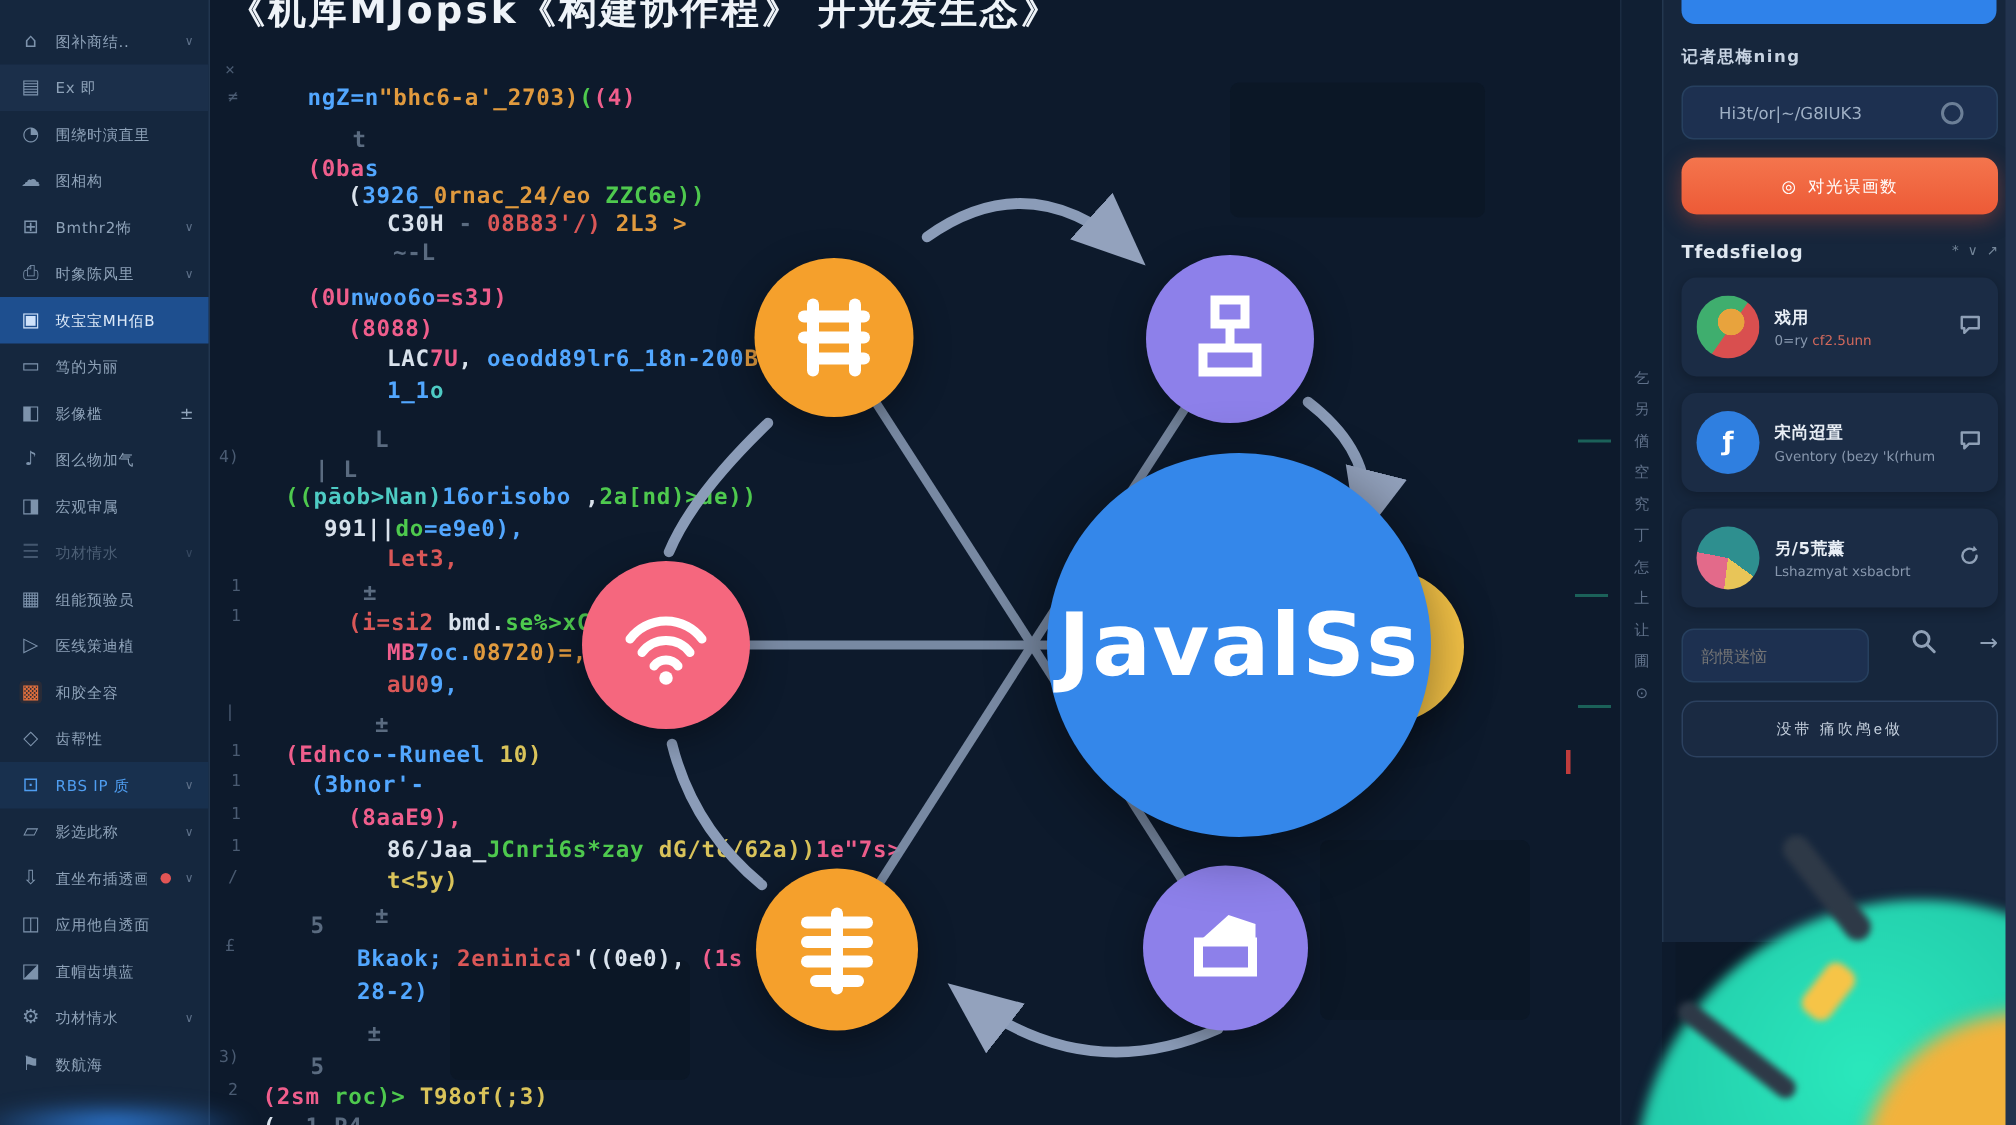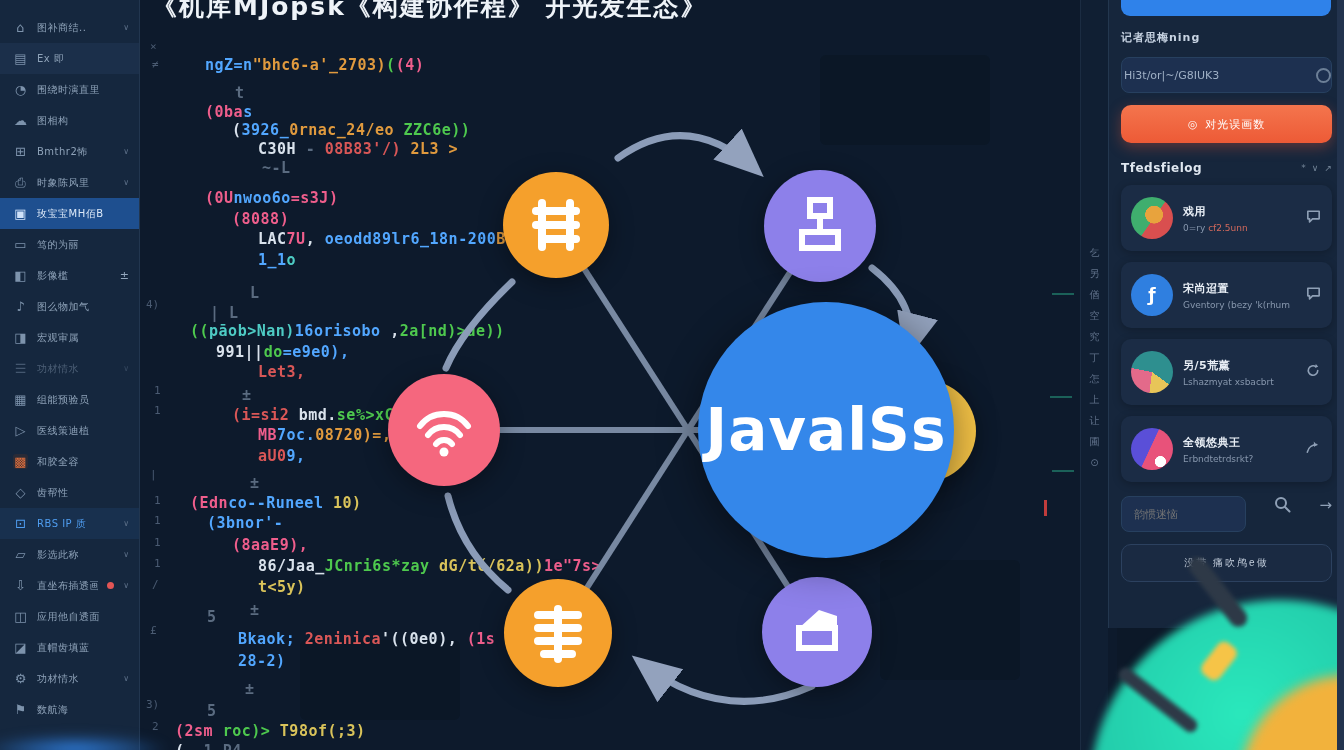--- a/index.html
+++ b/index.html
@@ -54,21 +54,21 @@
     padding-top:248px;box-sizing:border-box;gap:11px;z-index:20;}
   .strip span{color:#5f7089;font-size:10px;line-height:1;}
 
   
   .rpanel{position:absolute;left:1108px;top:0;width:236px;height:628px;background:#16263c;
     border-left:1px solid #23374f;box-sizing:border-box;padding:0 12px;z-index:25;overflow:hidden;}
   .top-btn{position:absolute;left:12px;top:-12px;width:210px;height:28px;border-radius:9px;
     background:#2f82ea;border:none;cursor:pointer;}
   .sec-label{margin-top:30px;font-size:11px;font-weight:bold;color:#c7d3e2;letter-spacing:1px;}
   .rinput{margin-top:12px;height:34px;background:#1d3050;border:1px solid #27405f;border-radius:8px;
-    display:flex;align-items:center;padding:0 0;gap:6px;}
+    display:flex;align-items:center;padding:0 22px;gap:6px;}
   .rinput input{flex:1;background:transparent;border:none;outline:none;color:#9fb0c5;
     font-size:11px;font-family:inherit;min-width:0;}
   .ring-ic{width:11px;height:11px;border:2px solid #6c7f97;border-radius:50%;flex:none;}
   .primary-btn{margin-top:12px;width:100%;height:38px;border:none;border-radius:10px;cursor:pointer;
     background:linear-gradient(180deg,#f4754d,#ed5a36);color:#fff;font-size:11px;letter-spacing:1px;
     display:flex;align-items:center;justify-content:center;gap:7px;box-shadow:0 4px 14px rgba(237,90,54,.35);}
   .trend-head{margin-top:18px;display:flex;align-items:center;}
   .trend-head .t{font-size:12px;font-weight:bold;color:#dfe7f0;letter-spacing:.5px;flex:1;}
   .trend-head .hic{color:#748699;font-size:9px;margin-left:6px;cursor:pointer;}
   .cards{margin-top:10px;display:flex;flex-direction:column;gap:11px;}
@@ -484,33 +484,20 @@
           <div class="meta">
             <div class="ct">另/5荒薰</div>
             <div class="cs"><span>Lshazmyat xsbacbrt</span><span class="accent"></span></div>
           </div>
           <span class="act"><svg width="18" height="17" viewBox="0 0 18 18">
               <path d="M14 9a5 5 0 1 1-2-4" fill="none" stroke="#8fa0b6" stroke-width="1.7" stroke-linecap="round"></path>
               <path d="M12 2l2.5 3-3.5 1z" fill="#8fa0b6"></path>
             </svg></span>
         </div>
 
-        <div class="card av4">
-          <div class="avatar">
-            <span></span>
-          </div>
-          <div class="meta">
-            <div class="ct">全领悠典王</div>
-            <div class="cs"><span>Erbndtetrdsrkt?</span><span class="accent"></span></div>
-          </div>
-          <span class="act"><svg width="18" height="17" viewBox="0 0 18 18">
-              <path d="M3 14c1-6 6-8 10-8" fill="none" stroke="#8fa0b6" stroke-width="1.7" stroke-linecap="round"></path>
-              <path d="M13 6l-3.2-3.4.4 6z" fill="#8fa0b6"></path>
-            </svg></span>
-        </div>
       </div>
 
     <div class="searchrow">
       <div class="sbox">
         <input placeholder="韵惯迷恼" style="">
       </div>
       <span class="sic">
         <svg width="17" height="17" viewBox="0 0 17 17">
             <circle cx="7" cy="7" r="5" fill="none" stroke="#8fa0b6" stroke-width="2"></circle>
             <line x1="11" y1="11" x2="15.5" y2="15.5" stroke="#8fa0b6" stroke-width="2" stroke-linecap="round"></line>

